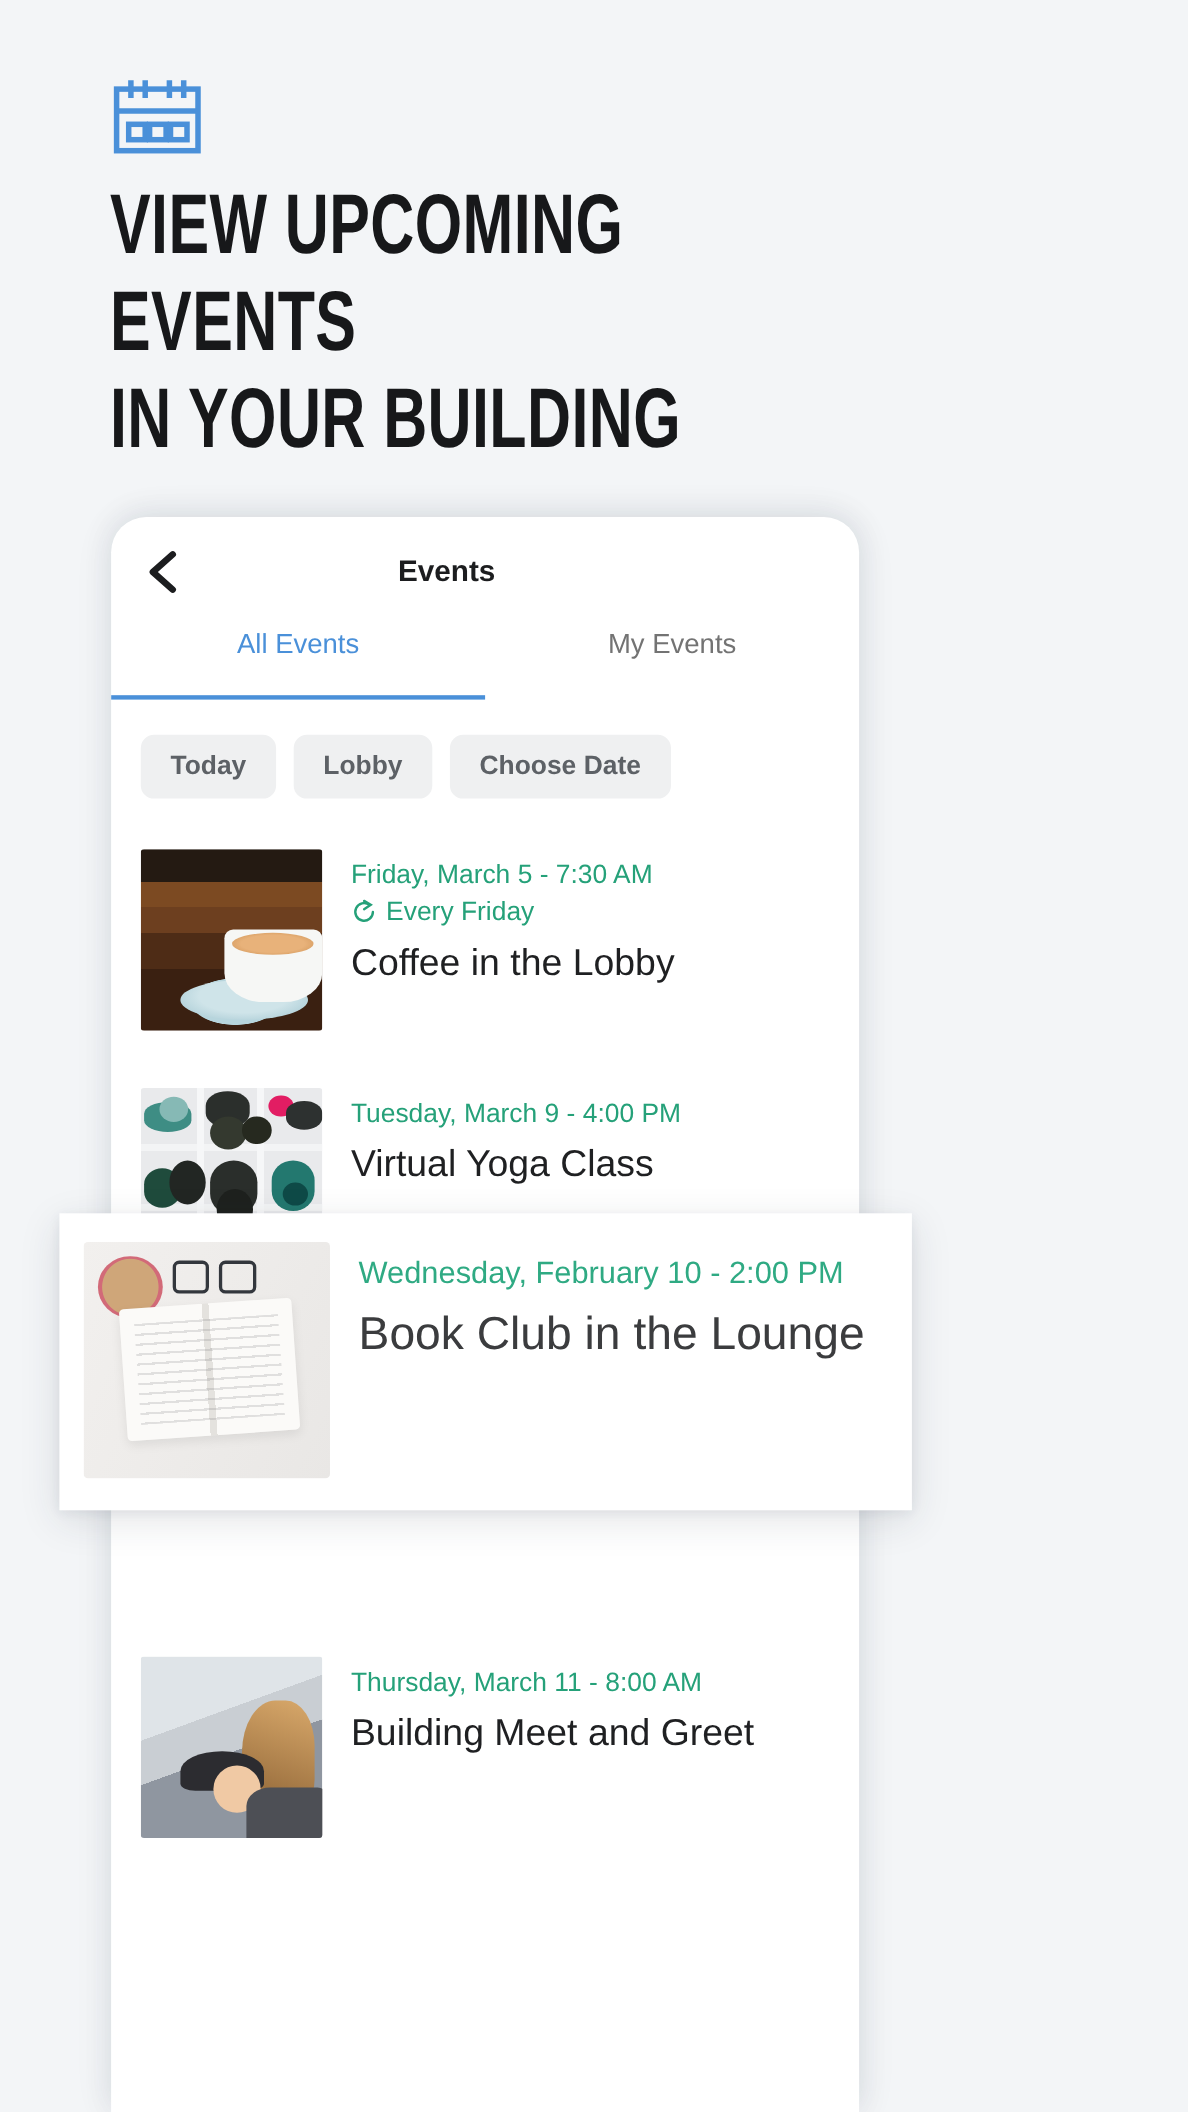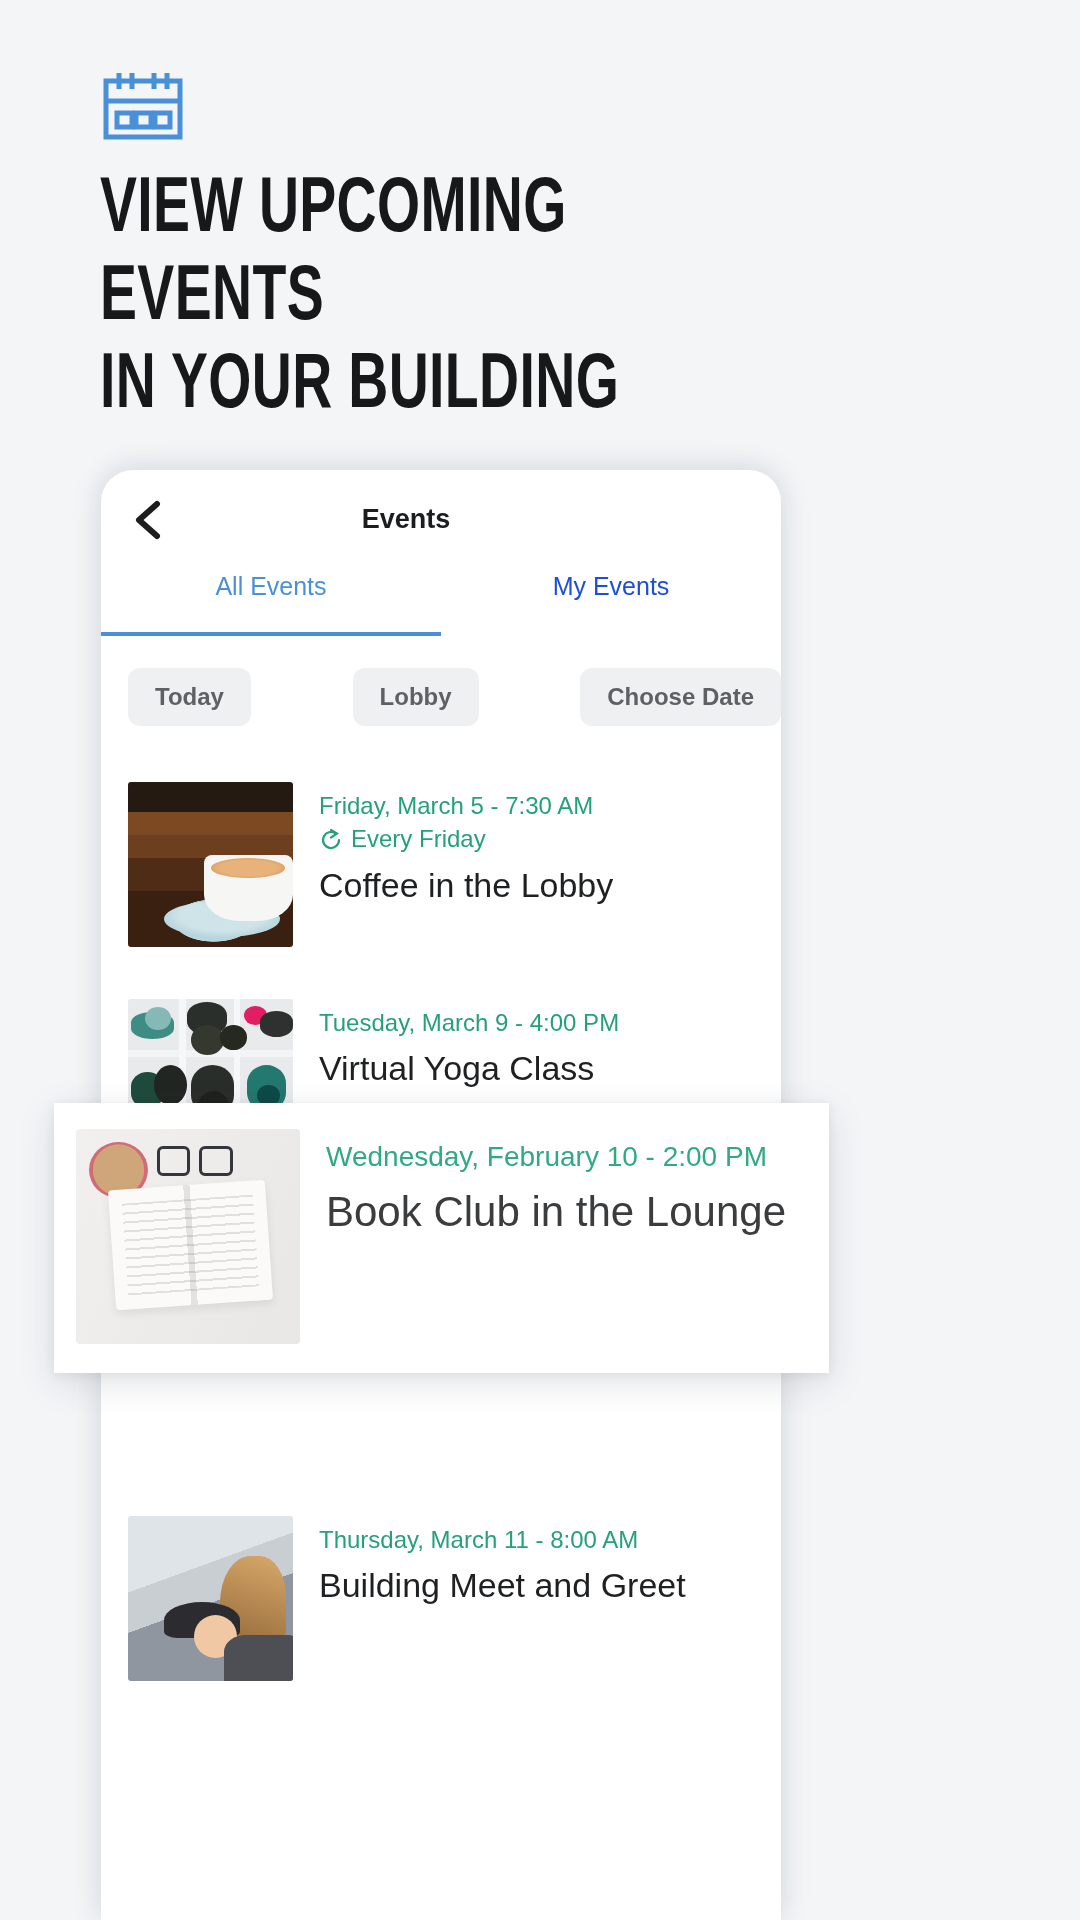--- a/index.html
+++ b/index.html
@@ -51,46 +51,45 @@
     font-size:27px; font-weight:700; color:#1c1d1f;
   }
 
   
   #tabs { position:relative; height:70px; display:flex; }
   .tab {
     flex:1 1 50%;
     text-align:center;
     font-size:25px;
     padding-top:6px;
-    color:#1d4ed8;
+    color:#737373;
   }
   .tab.active { color:#4a90d9; }
   #tab-underline {
     position:absolute; left:0; bottom:0;
     width:340px; height:4px; background:#4a90d9;
   }
 
   
   #chips {
     display:flex; gap:16px;
     padding:32px 0 0 27px;
-    justify-content:space-between;
   }
   .chip {
     background:#eff0f1;
     border-radius:12px;
     height:58px;
     padding:0 27px;
     display:flex; align-items:center;
     font-size:24px; font-weight:700; color:#5d6166;
     white-space:nowrap;
   }
 
   
-  #event-list { padding:30px 0 0 0; }
+  #event-list { padding:20px 0 0 0; }
   .event-row {
     display:flex;
     padding:26px 0 26px 27px;
     align-items:flex-start;
   }
   .event-thumb {
     width:165px; height:165px; flex:0 0 165px;
     border-radius:3px;
     overflow:hidden;
     position:relative;

